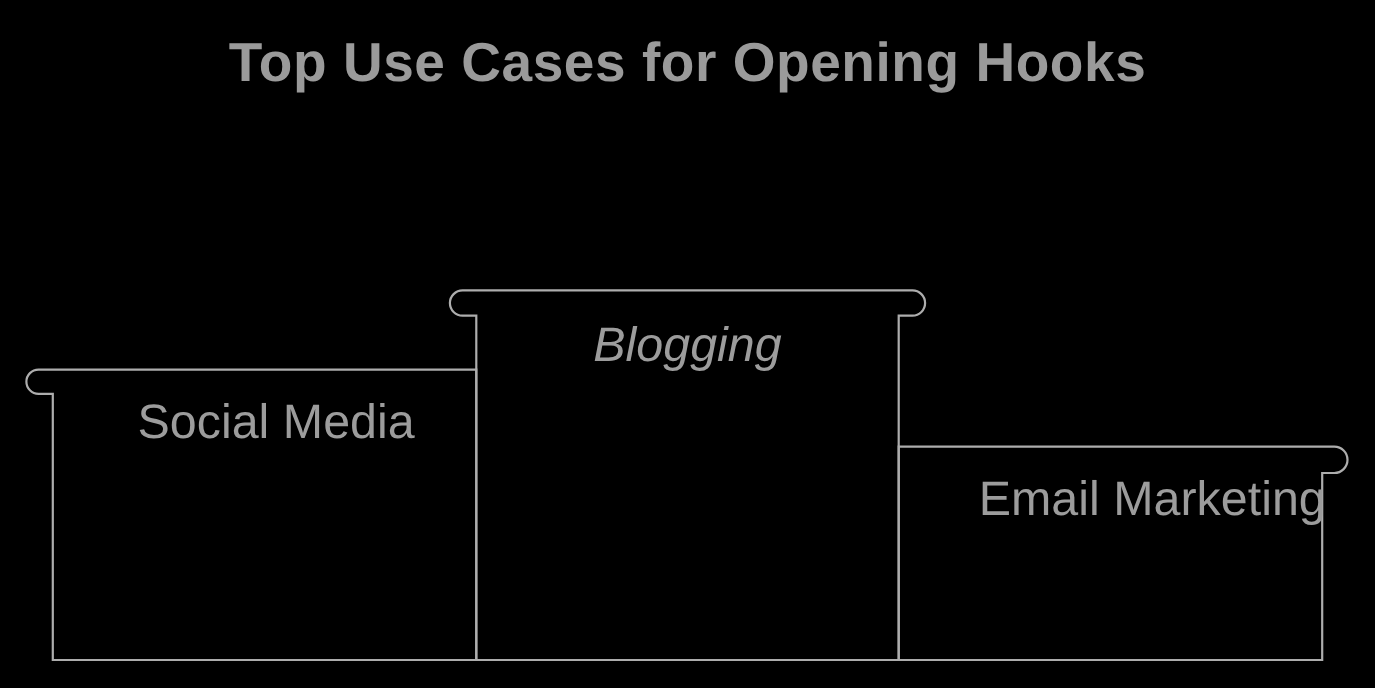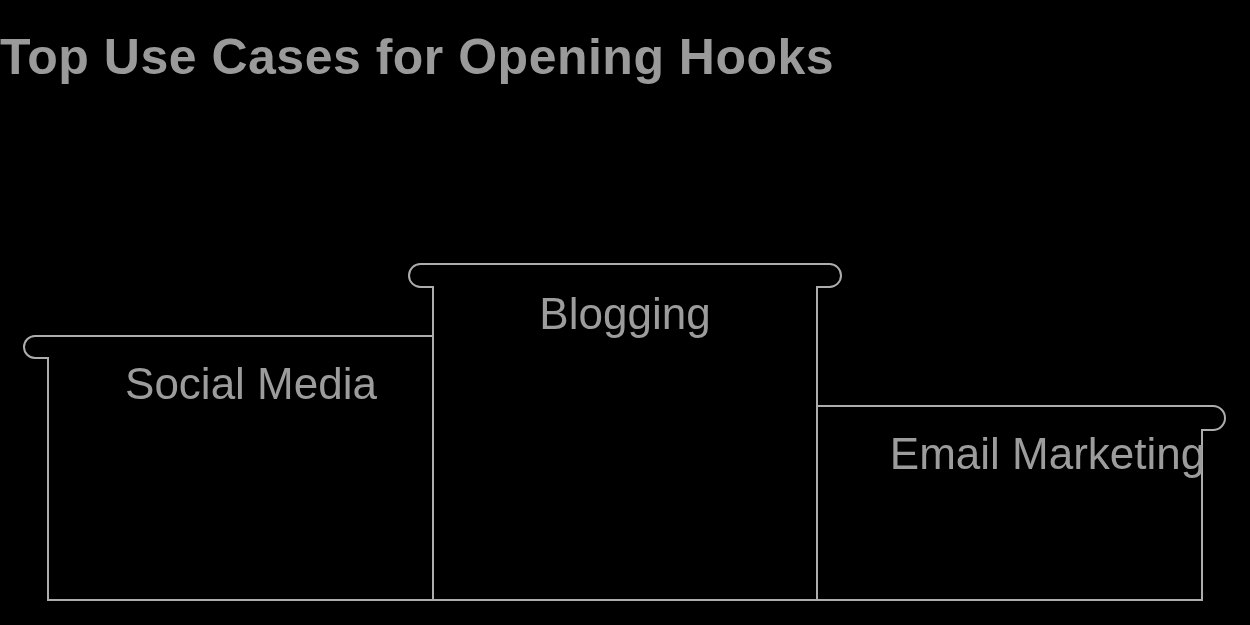--- a/index.html
+++ b/index.html
@@ -14,21 +14,21 @@
     background: var(--bg, #000);
     overflow: hidden;
     font-family: "Liberation Sans", sans-serif;
   }
   .title {
     position: absolute;
     top: 30px;
     left: 0;
     width: 1250px;
     margin: 0;
-    text-align: left;
+    text-align: center;
     font-size: 50px;
     line-height: 1.1;
     font-weight: bold;
     letter-spacing: 0.5px;
     color: var(--title-color, #9a9a9a);
   }
   .podium-svg {
     position: absolute;
     left: 0;
     top: 0;
@@ -42,21 +42,21 @@
   }
   .block-label {
     position: absolute;
     text-align: center;
     font-size: 44px;
     line-height: 1.1;
     color: var(--label-color, #9c9c9c);
     white-space: nowrap;
   }
   .label-social   { left: 48px;  top: 360px; width: 406px; }
-  .label-blogging { left: 433px; top: 290px; width: 384px; }
+  .label-blogging { left: 433px; top: 290px; width: 384px; font-style: italic; }
   .label-email    { left: 817px; top: 430px; width: 461px; }
 </style>
 </head>
 <body>
 
 <div class="stage">
 
   <h1 class="title">Top Use Cases for Opening Hooks</h1>
 
   <svg class="podium-svg" viewBox="0 0 1250 625" aria-hidden="true">

